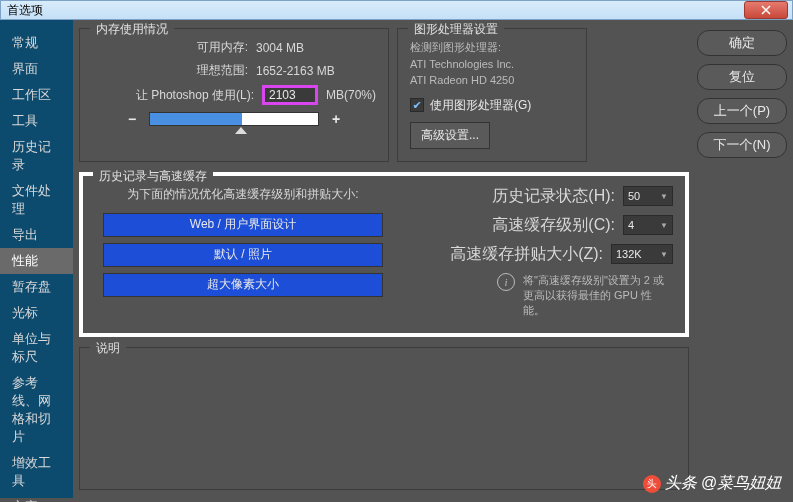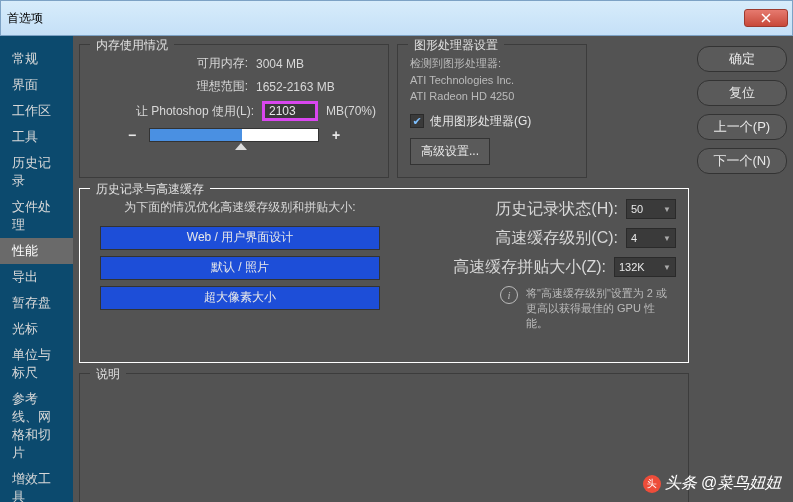--- a/index.html
+++ b/index.html
@@ -1,27 +1,27 @@
 <!DOCTYPE html>
 <html><head>
 <meta charset="utf-8">
 <style>
 * { box-sizing: border-box; margin: 0; padding: 0; font-family: "Microsoft YaHei", "SimSun", sans-serif; }
 body { background: #535353; color: #e8e8e8; font-size: 12px; width: 793px; height: 502px; overflow: hidden; position: relative; }
-.titlebar { background: linear-gradient(#d7ecfb, #c5e0f7); height: 36px; display: flex; align-items: center; justify-content: space-between; border: 1px solid #7da2c5; }
+.titlebar { background: linear-gradient(#d7ecfb, #c5e0f7); height: 20px; display: flex; align-items: center; justify-content: space-between; border: 1px solid #7da2c5; }
 .titlebar-title { color: #000; font-size: 12px; padding-left: 6px; }
 .close-btn { background: linear-gradient(#e67a6f,#c8493a); color: #fff; width: 44px; height: 18px; border: 1px solid #9c3a2f; border-radius: 3px; display: flex; align-items: center; justify-content: center; margin-right: 4px; font-size: 11px; cursor: pointer; }
 .main { display: flex; height: calc(502px - 24px); }
 .sidebar { width: 152px; background: #0c4a6e; padding: 10px 0; }
 .sidebar-item { padding: 4px 12px; color: #d8d8d8; cursor: pointer; font-size: 13px; }
 .sidebar-item.active { background: #6a6a6a; color: #fff; }
 .content { flex: 1; padding: 8px 6px; display: flex; gap: 8px; }
 .col-left { width: 610px; display: flex; flex-direction: column; gap: 10px; }
 .col-right { flex: 1; display: flex; flex-direction: column; gap: 8px; padding-top: 2px; }
-.panel { border: 1px solid #ffffff; padding: 10px 12px 30px; position: relative; }
+.panel { border: 4px solid #ffffff; padding: 10px 12px 14px; position: relative; }
 .panel-title { position: absolute; top: -8px; left: 10px; background: #535353; padding: 0 6px; color: #e0e0e0; font-size: 12px; }
 .row { display: flex; align-items: center; gap: 8px; margin-bottom: 6px; }
 .lbl-r { text-align: right; flex: 1; color: #d8d8d8; }
 .val { color: #d8d8d8; width: 120px; }
 .num-input { background: #3a3a3a; border: 3px solid #d946ef; color: #e8e8e8; width: 56px; height: 20px; padding: 0 4px; font-size: 12px; }
 .suffix { color: #d8d8d8; }
 .slider-row { display: flex; align-items: center; justify-content: center; gap: 10px; margin-top: 6px; }
 .minus, .plus { color: #e8e8e8; font-size: 14px; font-weight: bold; width: 14px; text-align: center; }
 .slider { width: 170px; height: 14px; background: linear-gradient(to right, #4a90e2 0%, #4a90e2 55%, #fff 55%, #fff 100%); border: 1px solid #333; position: relative; }
 .slider-caret { position: absolute; top: 14px; left: 54%; width: 0; height: 0; border-left: 6px solid transparent; border-right: 6px solid transparent; border-bottom: 7px solid #ddd; transform: translateX(-50%); }
@@ -63,22 +63,22 @@
 </div>
 
 <div class="main">
   <div class="sidebar">
     <div class="sidebar-item">常规</div>
     <div class="sidebar-item">界面</div>
     <div class="sidebar-item">工作区</div>
     <div class="sidebar-item">工具</div>
     <div class="sidebar-item">历史记录</div>
     <div class="sidebar-item">文件处理</div>
+    <div class="sidebar-item">导出</div>
     <div class="sidebar-item active">性能</div>
-    <div class="sidebar-item">导出</div>
     <div class="sidebar-item">暂存盘</div>
     <div class="sidebar-item">光标</div>
     <div class="sidebar-item">单位与标尺</div>
     <div class="sidebar-item">参考线、网格和切片</div>
     <div class="sidebar-item">增效工具</div>
     <div class="sidebar-item">文字</div>
     <div class="sidebar-item">3D</div>
     <div class="sidebar-item">技术预览</div>
   </div>
 

